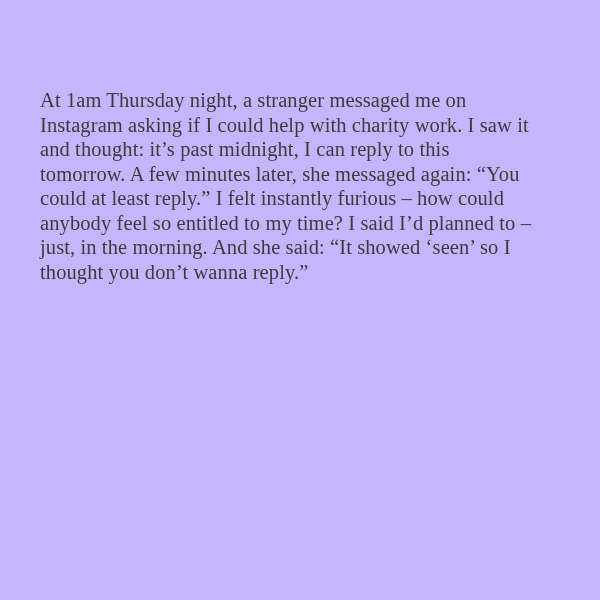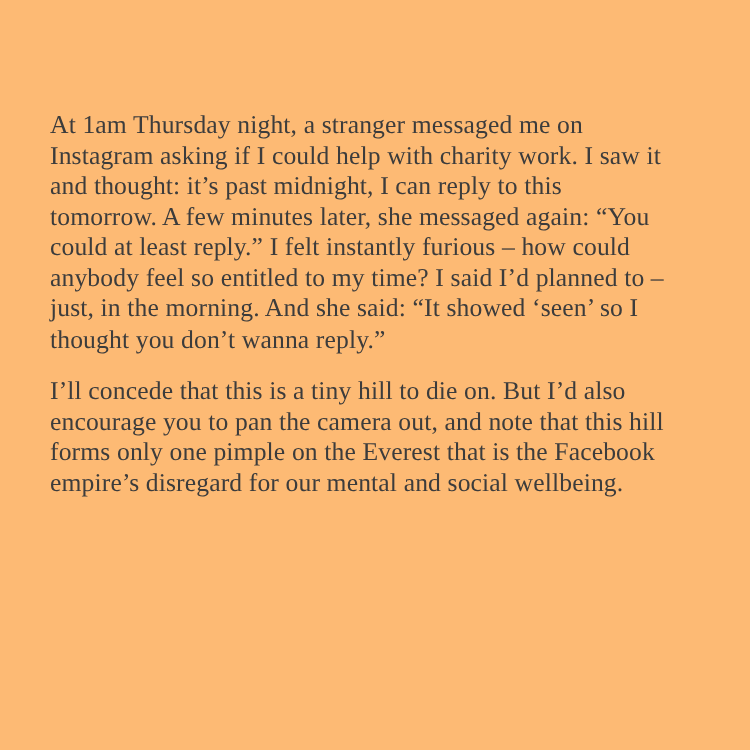--- a/index.html
+++ b/index.html
@@ -4,21 +4,21 @@
 <style>
   html, body {
     margin: 0;
     padding: 0;
     background: #ffffff;
   }
   .page {
     position: relative;
     width: 600px;
     height: 600px;
-    background: #fdba74;
+    background: #c4b5fd;
     box-sizing: border-box;
     padding: 88px 26px 0 40px;
     overflow: hidden;
   }
   .text-post {
     font-family: "Liberation Serif", "DejaVu Serif", serif;
     font-size: 20.5px;
     line-height: 24.5px;
     color: #3c3c3c;
     letter-spacing: 0.1px;
@@ -34,18 +34,14 @@
 <div class="page">
   <div class="text-post">
     <p class="para">At 1am Thursday night, a stranger messaged me on
 Instagram asking if I could help with charity work. I saw it
 and thought: it’s past midnight, I can reply to this
 tomorrow. A few minutes later, she messaged again: “You
 could at least reply.” I felt instantly furious – how could
 anybody feel so entitled to my time? I said I’d planned to –
 just, in the morning. And she said: “It showed ‘seen’ so I
 thought you don’t wanna reply.”</p>
-    <p class="para">I’ll concede that this is a tiny hill to die on. But I’d also
-encourage you to pan the camera out, and note that this hill
-forms only one pimple on the Everest that is the Facebook
-empire’s disregard for our mental and social wellbeing.</p>
   </div>
 </div>
 
 </body></html>

